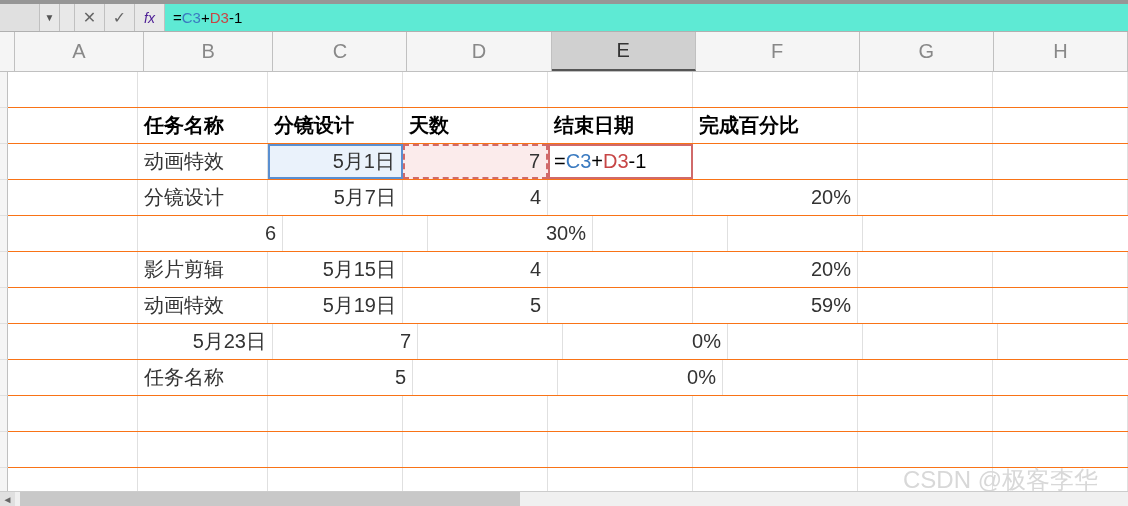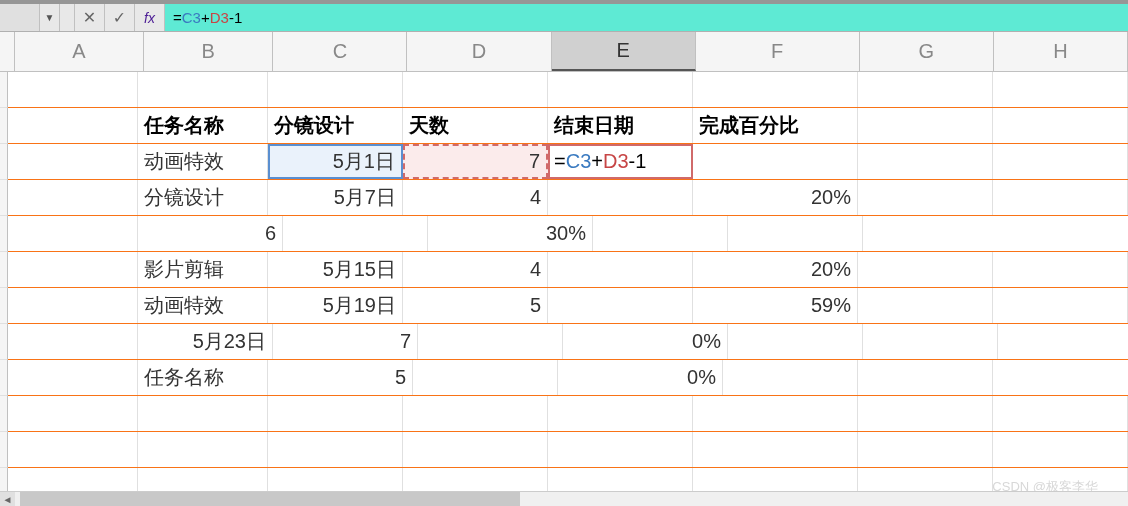--- a/index.html
+++ b/index.html
@@ -48,21 +48,21 @@
     .ref-c3 { border: 2px solid #5a8fd0; background: #eaf2fb; }
     .ref-d3 { border: 2px dashed #d06a6a; background: #fbebeb; }
     .editing { border: 2px solid #d06a6a; background: #fff; padding: 0 4px; }
     .editing .eq { color: #000; }
     .editing .ref1 { color: #3a7ac0; }
     .editing .plus { color: #000; }
     .editing .ref2 { color: #c74545; }
     .editing .minus { color: #000; }
     .editing .num { color: #000; }
     
-    .watermark { position: absolute; bottom: 10px; right: 30px; color: #d8d8d8; font-size: 13px; pointer-events: none; }
+    .watermark { position: absolute; bottom: 10px; right: 30px; color: #d8d8d8; font-size: 24px; pointer-events: none; }
     .scrollbar-h { position: absolute; bottom: 0; left: 0; right: 0; height: 15px; background: #f0f0f0; border-top: 1px solid #ccc; }
     .scrollbar-track { height: 100%; position: relative; }
     .scrollbar-thumb { position: absolute; left: 20px; width: 500px; height: 100%; background: #c8c8c8; }
     .scrollbar-arrow { position: absolute; width: 15px; height: 100%; background: #e0e0e0; display: flex; align-items: center; justify-content: center; font-size: 10px; color: #666; }
     .sa-left { left: 0; }
     
     .gray-stripe { height: 4px; background: #969696; }
   </style>
 </head>
 <body>

